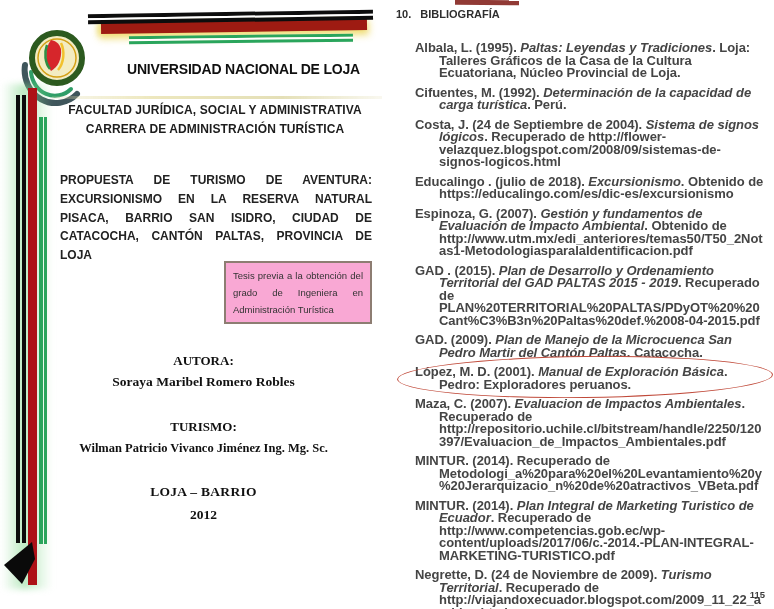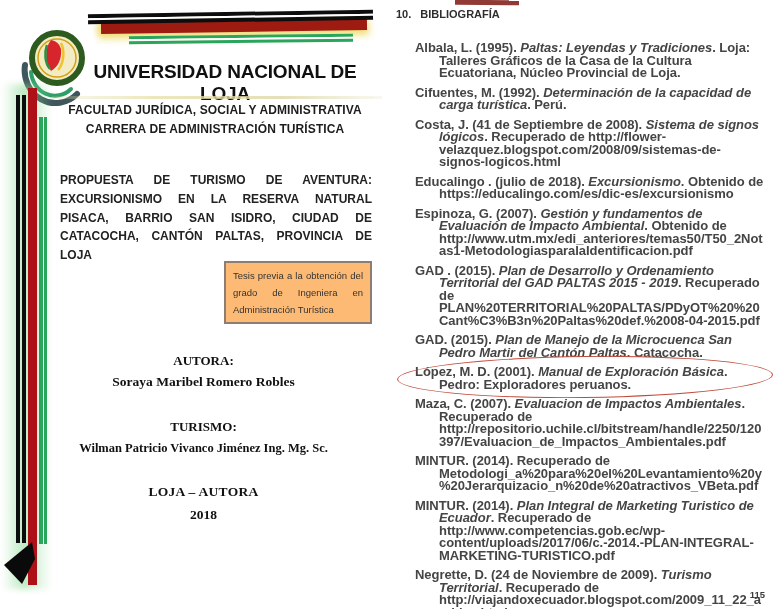--- a/index.html
+++ b/index.html
@@ -27,39 +27,39 @@
 
   .red-smudge { left:455px; top:0; width:64px; height:5px; background:#7e1812; opacity:.85; transform:rotate(.4deg); }
 
   .uni-underline {
     left:52px; top:96px; width:330px; height:3px; opacity:.8;
     background:linear-gradient(90deg, rgba(216,210,160,.2), #e9e2ae 30%, #ded8a6 70%, rgba(216,210,160,.2));
     filter:blur(.6px);
   }
 
   .uni-title {
-    left:90px; top:61px; width:270px; text-align:center;
-    font-size:19px; font-weight:bold; letter-spacing:-0.2px; color:#101010;
+    left:90px; top:61px; width:270px; text-align:right;
+    font-size:14px; font-weight:bold; letter-spacing:-0.2px; color:#101010;
   }
   .faculty-line, .career-line {
     left:60px; width:310px; text-align:center;
     font-size:12px; font-weight:bold; color:#1d1d1d; letter-spacing:.1px;
   }
   .faculty-line { top:103px; }
   .career-line  { top:122px; }
 
   .thesis-title {
     left:60px; top:171px; width:312px;
     font-size:12px; font-weight:bold; color:#222; line-height:18.8px;
     text-align:justify; word-spacing:1px;
   }
 
   .note-box {
     left:224px; top:261px; width:130px;
-    background:#fdba74; border:2px solid #8d7d72;
+    background:#f9a8d4; border:2px solid #8d7d72;
     padding:4px 7px; font-size:9.5px; color:#333; line-height:17px;
     text-align:justify;
   }
 
   .serif { font-family:Liberation Serif, serif; font-weight:bold; color:#111;
            left:35px; width:337px; text-align:center; }
   .author-label   { top:353px; font-size:13px; }
   .author-name    { top:374px; font-size:13.5px; }
   .director-label { top:419px; font-size:13px; }
   .director-name  { top:441px; font-size:12.5px; }
@@ -135,45 +135,45 @@
   <div class="abs thesis-title">PROPUESTA DE TURISMO DE AVENTURA: EXCURSIONISMO EN LA RESERVA NATURAL PISACA, BARRIO SAN ISIDRO, CIUDAD DE CATACOCHA, CANTÓN PALTAS, PROVINCIA DE LOJA</div>
 
   <div class="abs note-box">
     <span>Tesis previa a la obtención del grado de Ingeniera en Administración Turística</span>
   </div>
 
   <div class="abs serif author-label">AUTORA:</div>
   <div class="abs serif author-name">Soraya Maribel Romero Robles</div>
   <div class="abs serif director-label">TURISMO:</div>
   <div class="abs serif director-name">Wilman Patricio Vivanco Jiménez Ing. Mg. Sc.</div>
-  <div class="abs serif location-line">LOJA – AUTORA</div>
-  <div class="abs serif year-line">2018</div>
+  <div class="abs serif location-line">LOJA – BARRIO</div>
+  <div class="abs serif year-line">2012</div>
 
   <div class="abs v-glow"></div>
   <div class="abs v-black1"></div>
   <div class="abs v-black2"></div>
   <div class="abs v-red"></div>
   <div class="abs v-green1"></div>
   <div class="abs v-green2"></div>
   <svg class="abs v-arrow" viewBox="0 0 46 52">
     <polygon points="32,4 4,27 22,46 35,21" fill="#0a0a0a"></polygon>
   </svg>
 
   <div class="abs bib-heading">
     <span class="num">10.</span><span>BIBLIOGRAFÍA</span>
   </div>
 
   <div class="abs ref-list">
       <div class="ref"><span>Albala, L. (1995). </span><span class="it">Paltas: Leyendas y Tradiciones</span><span>. Loja: Talleres Gráficos de la Casa de la Cultura Ecuatoriana, Núcleo Provincial de Loja.</span></div>
       <div class="ref"><span>Cifuentes, M. (1992). </span><span class="it">Determinación de la capacidad de carga turística</span><span>. Perú.</span></div>
-      <div class="ref"><span>Costa, J. (41 de Septiembre de 2008). </span><span class="it">Sistema de signos lógicos</span><span>. Recuperado de http://flower-velazquez.blogspot.com/2008/09/sistemas-de-signos-logicos.html</span></div>
+      <div class="ref"><span>Costa, J. (24 de Septiembre de 2004). </span><span class="it">Sistema de signos lógicos</span><span>. Recuperado de http://flower-velazquez.blogspot.com/2008/09/sistemas-de-signos-logicos.html</span></div>
       <div class="ref"><span>Educalingo . (julio de 2018). </span><span class="it">Excursionismo</span><span>. Obtenido de https://educalingo.com/es/dic-es/excursionismo</span></div>
       <div class="ref"><span>Espinoza, G. (2007). </span><span class="it">Gestión y fundamentos de Evaluación de Impacto Ambiental</span><span>. Obtenido de http://www.utm.mx/edi_anteriores/temas50/T50_2Notas1-MetodologiasparalaIdentificacion.pdf</span></div>
       <div class="ref"><span>GAD . (2015). </span><span class="it">Plan de Desarrollo y Ordenamiento Territorial del GAD PALTAS 2015 - 2019</span><span>. Recuperado  de PLAN%20TERRITORIAL%20PALTAS/PDyOT%20%20Cant%C3%B3n%20Paltas%20def.%2008-04-2015.pdf</span></div>
-      <div class="ref"><span>GAD. (2015). </span><span class="it">Plan de Manejo de la Microcuenca San Pedro Martir del Cantón Paltas</span><span>. Catacocha.</span></div>
+      <div class="ref"><span>GAD. (2009). </span><span class="it">Plan de Manejo de la Microcuenca San Pedro Martir del Cantón Paltas</span><span>. Catacocha.</span></div>
       <div class="ref"><span>López, M. D. (2001). </span><span class="it">Manual de Exploración Básica</span><span>. Pedro: Exploradores peruanos.</span><div class="ellipse"></div></div>
       <div class="ref"><span>Maza, C. (2007). </span><span class="it">Evaluacion de Impactos Ambientales</span><span>. Recuperado de http://repositorio.uchile.cl/bitstream/handle/2250/120397/Evaluacion_de_Impactos_Ambientales.pdf</span></div>
       <div class="ref"><span>MINTUR. (2014). Recuperado de Metodologi_a%20para%20el%20Levantamiento%20y%20Jerarquizacio_n%20de%20atractivos_VBeta.pdf</span></div>
       <div class="ref"><span>MINTUR. (2014). </span><span class="it">Plan Integral de Marketing Turistico de Ecuador</span><span>. Recuperado de http://www.competencias.gob.ec/wp-content/uploads/2017/06/c.-2014.-PLAN-INTEGRAL-MARKETING-TURISTICO.pdf</span></div>
       <div class="ref"><span>Negrette, D. (24 de Noviembre de 2009). </span><span class="it">Turismo Territorial</span><span>. Recuperado de http://viajandoxecuador.blogspot.com/2009_11_22_archive.html</span></div>
     </div>
 
   <div class="abs page-number">115</div>
 
 </div>

